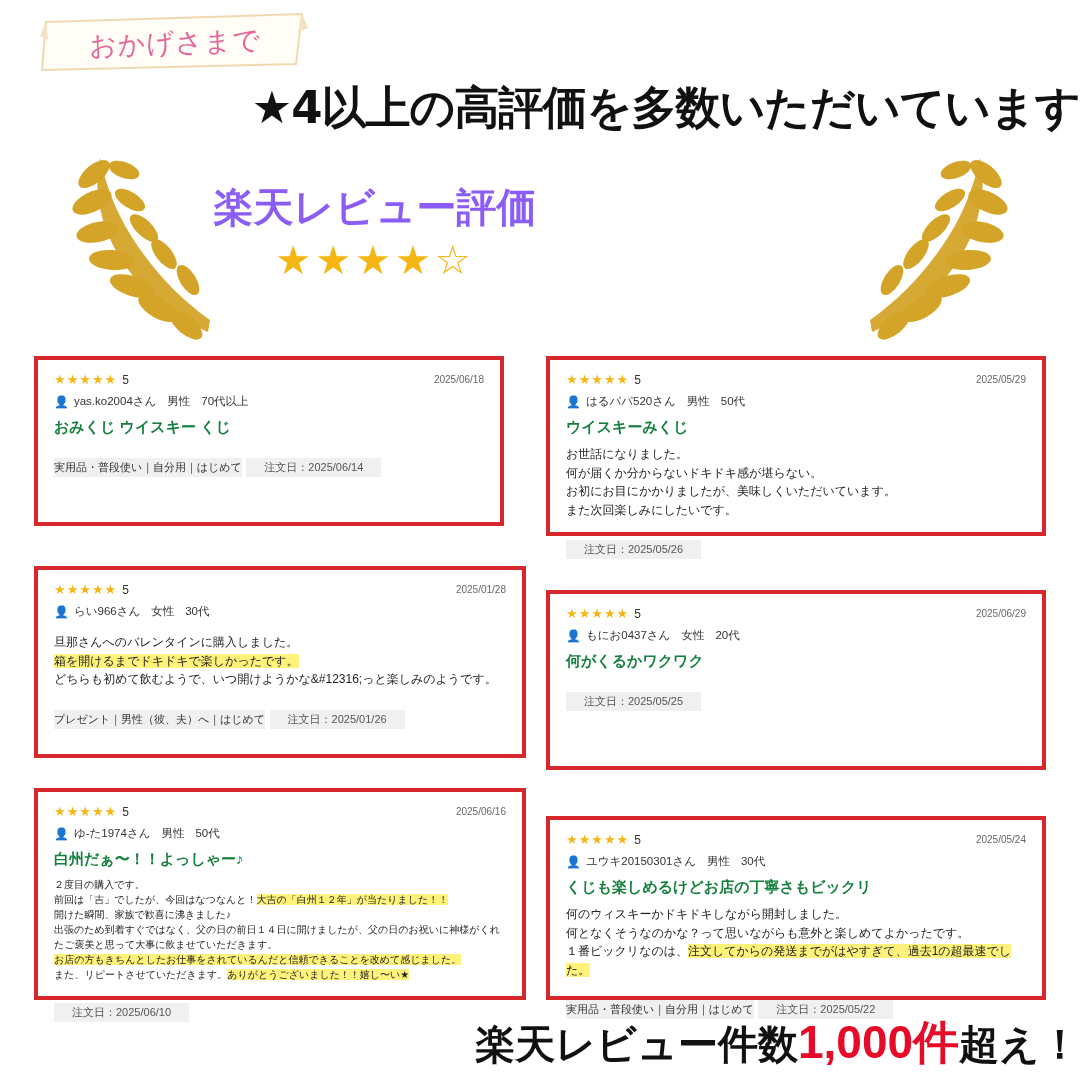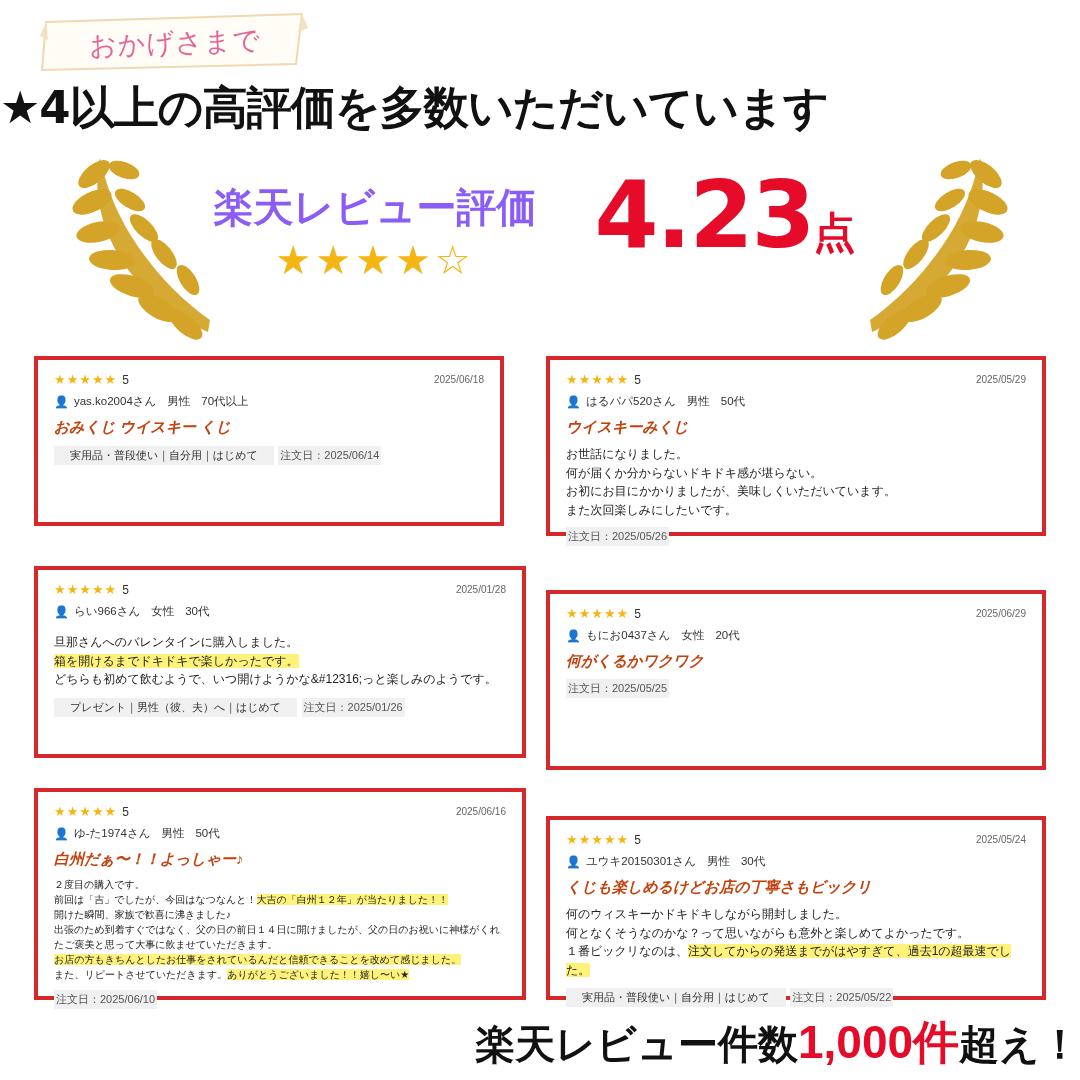--- a/index.html
+++ b/index.html
@@ -18,21 +18,21 @@
   }
   .ribbon svg{position:absolute;left:0;top:0;}
   .ribbon-text{
     position:absolute;left:0;top:0;width:270px;height:62px;
     display:flex;align-items:center;justify-content:center;
     font-family:"DejaVu Serif","Liberation Serif",serif;
     font-size:27px;color:#e4649a;letter-spacing:1px;
     transform:rotate(-2deg);
   }
   .headline{
-    position:absolute;left:0;top:78px;width:1080px;text-align:left;
+    position:absolute;left:0;top:78px;width:1080px;text-align:right;
     font-size:45px;font-weight:bold;color:#111;letter-spacing:-1px;
     font-family:"DejaVu Sans","Liberation Sans",sans-serif;
   }
   .laurel{position:absolute;top:140px;width:190px;height:200px;}
   .laurel.left{left:58px;}
   .laurel.right{right:58px;}
   .rakuten-label{
     position:absolute;left:185px;top:180px;width:380px;text-align:center;
     font-size:40px;font-weight:bold;color:#8b5cf6;
   }
@@ -64,33 +64,33 @@
   .card .stars{color:#f5b513;font-size:13px;letter-spacing:1px;}
   .card .stars .cnt{color:#333;font-size:12px;margin-left:5px;}
   .card .date{color:#666;font-size:10px;}
   .card .user{
     margin-top:7px;color:#333;font-size:11.5px;display:flex;align-items:center;gap:5px;
   }
   .card .user .person{display:inline-block;color:#777;font-size:12px;}
   .card .user .gender{margin-left:6px;}
   .card .user .age{margin-left:6px;}
   .card .title{
-    margin-top:9px;font-size:15px;font-weight:bold;color:#c2410c;font-style:italic;
+    margin-top:9px;font-size:15px;font-weight:bold;color:#15803d;
   }
   .card .body{
     margin-top:8px;font-size:12px;line-height:1.55;color:#222;
   }
   .card .body .hl{background:#fff27a;}
   .card .tags{
     margin-top:9px;font-size:11px;color:#333;background:#f0f0f0;
-    display:inline-block;padding:2px 16px;
+    display:inline-block;padding:2px 0;
   }
   .card .order{
-    margin-top:8px;font-size:11px;color:#555;background:#f0f0f0;
-    display:inline-block;padding:2px 2px;
+    margin-top:21px;font-size:11px;color:#555;background:#f0f0f0;
+    display:inline-block;padding:2px 18px;
   }
   
   .footer{
     position:absolute;left:0;bottom:6px;width:1080px;text-align:right;
     font-size:40px;font-weight:bold;color:#111;
   }
   .footer .red{color:#e60c29;font-size:46px;}
 </style>
 </head>
 <body>
@@ -150,23 +150,20 @@
         </g>
       </g>
     </svg>
   </div>
 
   <div class="rakuten-label">楽天レビュー評価</div>
   <div class="stars-big">
     <span style="color:#f5b513;">★★★★</span><span style="color:#f5b513;">☆</span>
   </div>
 
-  <div class="score">
-    <span class="num">4.23</span><span class="unit">点</span>
-  </div>
 </div>
 
 <div class="reviews">
 
   <div class="card" style="left:34px;top:8px;width:470px;height:170px;">
     <div class="top">
       <div class="stars"><span>★★★★★</span><span class="cnt">5</span></div>
       <div class="date">2025/06/18</div>
     </div>
     <div class="user">

